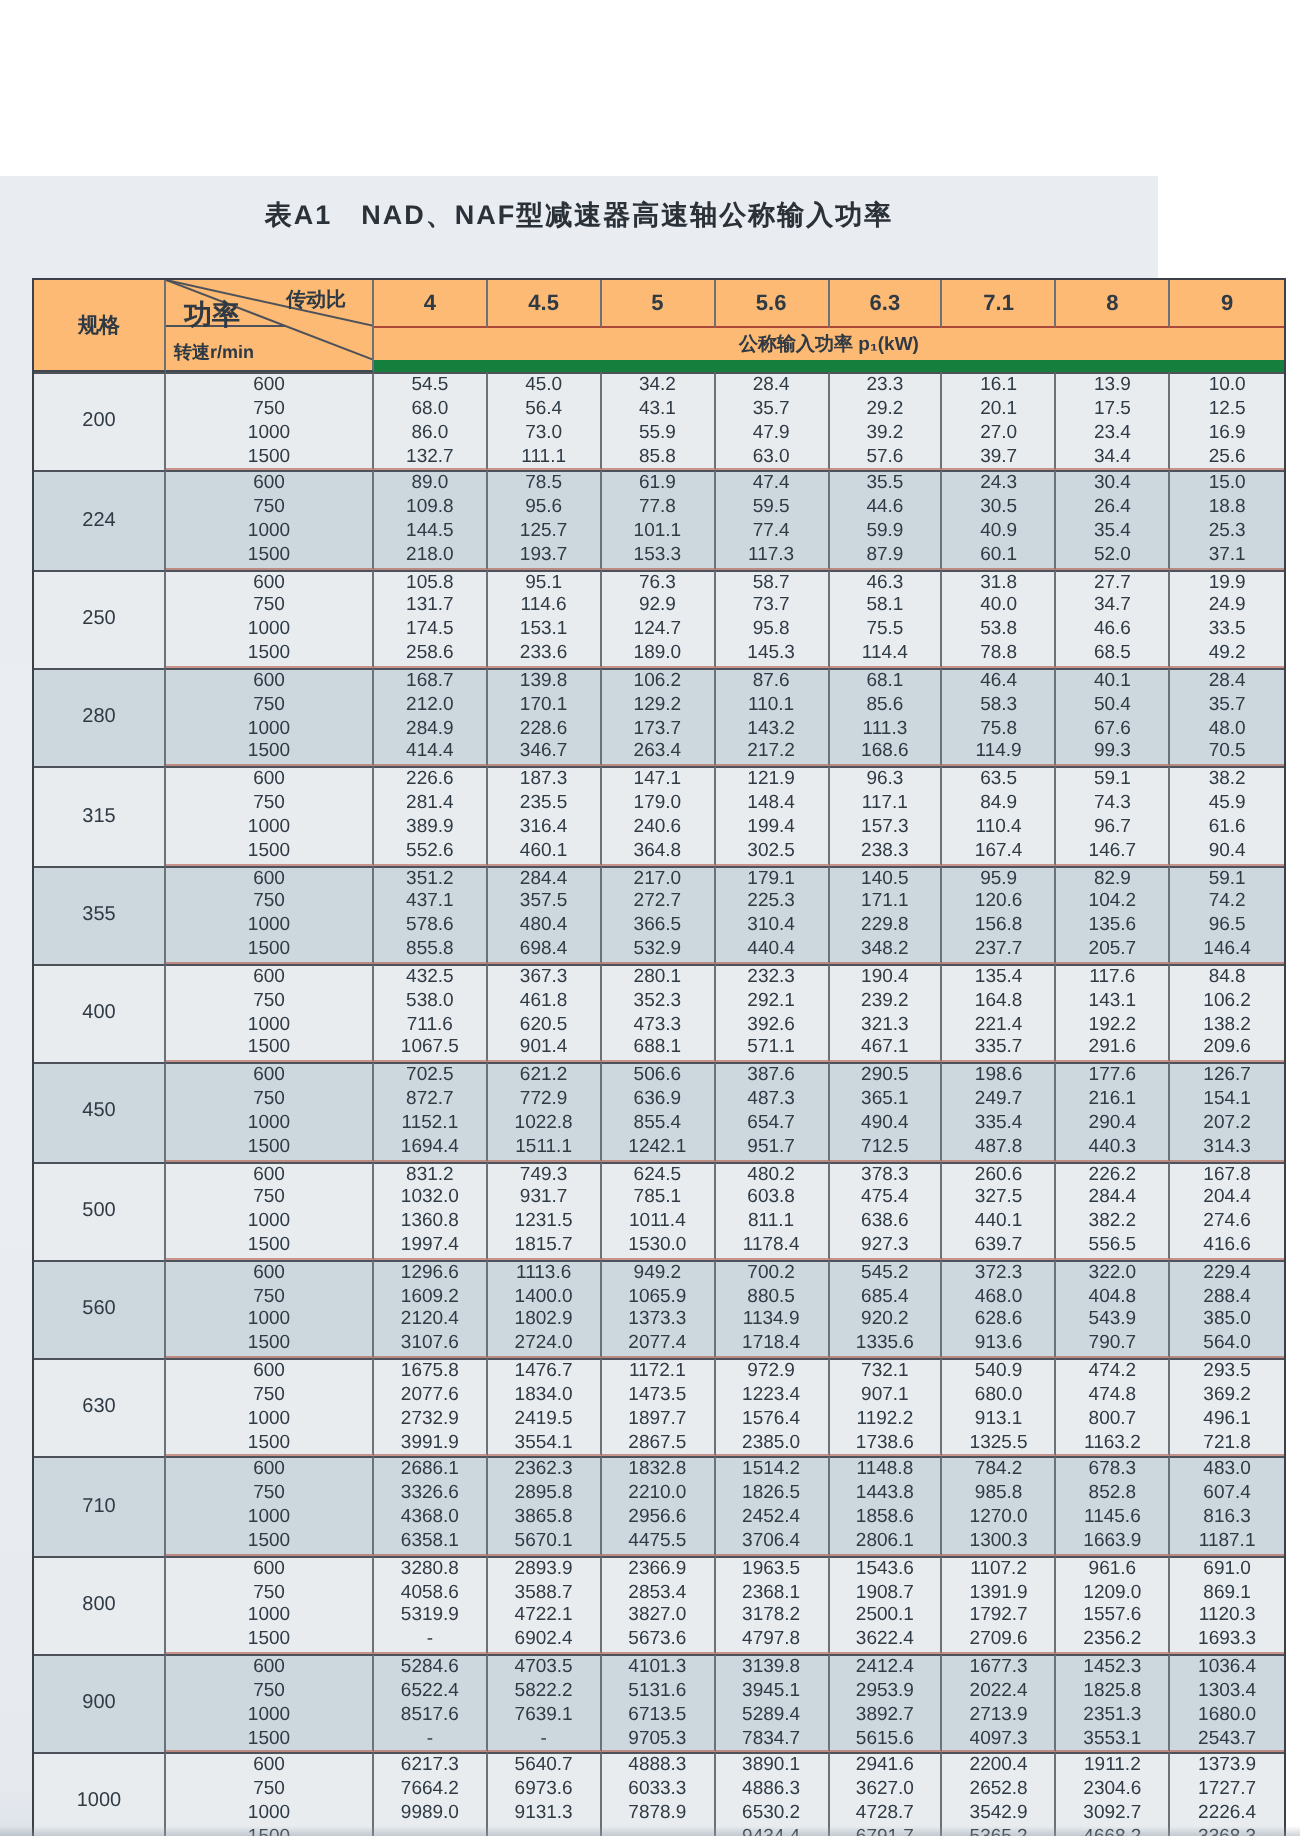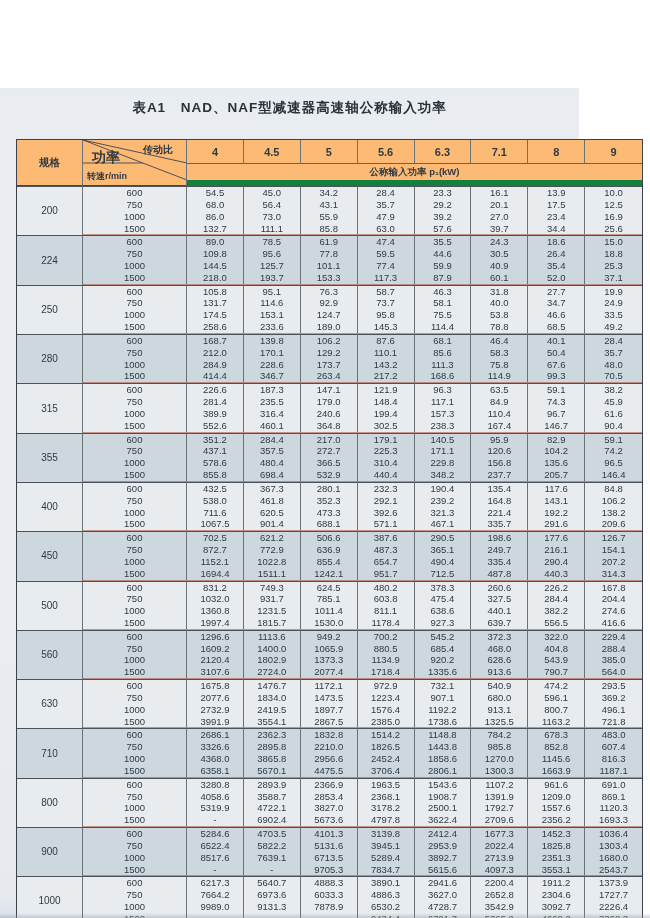--- a/index.html
+++ b/index.html
@@ -163,21 +163,21 @@
           </tr>
           <tr class="shaded group-start ">
             <td rowspan="4" class="spec">224</td>
             <td>600</td>
             <td>89.0</td>
             <td>78.5</td>
             <td>61.9</td>
             <td>47.4</td>
             <td>35.5</td>
             <td>24.3</td>
-            <td>18.6</td>
+            <td>30.4</td>
             <td>15.0</td>
           </tr>
           <tr class="shaded ">
             <td>750</td>
             <td>109.8</td>
             <td>95.6</td>
             <td>77.8</td>
             <td>59.5</td>
             <td>44.6</td>
             <td>30.5</td>
@@ -579,21 +579,21 @@
             <td>293.5</td>
           </tr>
           <tr class="">
             <td>750</td>
             <td>2077.6</td>
             <td>1834.0</td>
             <td>1473.5</td>
             <td>1223.4</td>
             <td>907.1</td>
             <td>680.0</td>
-            <td>596.1</td>
+            <td>474.8</td>
             <td>369.2</td>
           </tr>
           <tr class="">
             <td>1000</td>
             <td>2732.9</td>
             <td>2419.5</td>
             <td>1897.7</td>
             <td>1576.4</td>
             <td>1192.2</td>
             <td>913.1</td>

